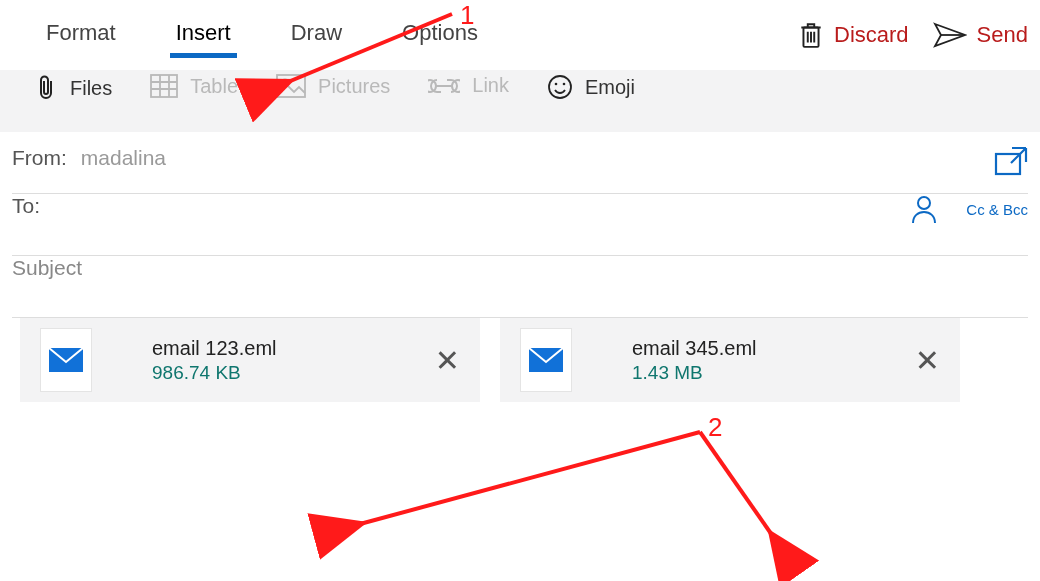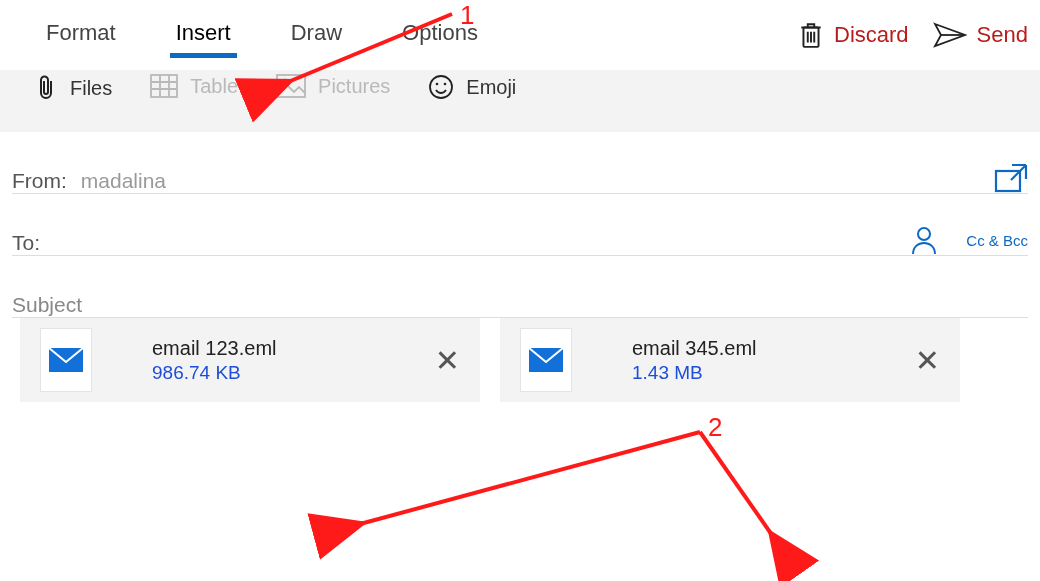--- a/index.html
+++ b/index.html
@@ -58,21 +58,21 @@
     color: #333;
     gap: 12px;
     padding: 4px 8px;
     cursor: pointer;
   }
   .tool.disabled { color: #b9b9b9; cursor: default; }
   .tool.disabled svg { stroke: #b9b9b9; fill: none; }
   .fields { padding: 0 12px; }
   .field-row {
     display: flex;
-    align-items: flex-end;
+    align-items: flex-start;
     min-height: 62px;
     border-bottom: 1px solid #ddd;
     font-size: 21px;
   }
   .field-label { color: #555; margin-right: 14px; }
   .field-value { color: #9a9a9a; }
   .field-placeholder { color: #888; }
   .field-right { margin-left: auto; display: flex; align-items: center; gap: 28px; }
   .ccbcc { color: #0c69c4; font-size: 15px; cursor: pointer; }
   .attach-label { font-size: 21px; color: #666; margin: 22px 0 18px 0; }
@@ -88,21 +88,21 @@
   }
   .file-icon {
     width: 52px; height: 64px;
     background: #fff;
     display: flex; align-items: center; justify-content: center;
     margin-right: 20px;
     box-shadow: 0 0 0 1px #e4e4e4 inset;
   }
   .file-meta { flex: 1; }
   .file-name { font-size: 20px; color: #222; }
-  .file-size { font-size: 19px; color: #1d4ed8; margin-top: 2px; }
+  .file-size { font-size: 19px; color: #0f766e; margin-top: 2px; }
   .close-x { font-size: 30px; color: #555; cursor: pointer; font-weight: 300; }
   
   .anno { position: absolute; pointer-events: none; }
   .anno-text { color: #ff1a1a; font-size: 26px; font-weight: 400; }
   svg.anno-svg { position: absolute; top:0; left:0; width:1040px; height:581px; pointer-events:none; }
 </style>
 </head>
 <body>
 
 <div class="tabrow">
@@ -141,20 +141,27 @@
     </svg>
     <span>Table</span>
   </div>
   <div class="tool disabled">
     <svg width="30" height="24" viewBox="0 0 30 24" stroke="#b9b9b9" stroke-width="1.8" fill="none">
       <rect x="1" y="1" width="28" height="22"></rect>
       <circle cx="9" cy="8" r="2.5"></circle>
       <path d="M1 20 L11 11 L18 18 L23 13 L29 19"></path>
     </svg>
     <span>Pictures</span>
+  </div>
+  <div class="tool disabled">
+    <svg width="32" height="20" viewBox="0 0 32 20" stroke="#b9b9b9" stroke-width="2" fill="none">
+      <path d="M13 10H8a6 6 0 1 1 0-0.01 M19 10h5a6 6 0 1 1 0 0.01 M11 10h10"></path>
+      <path d="M9 4a6 6 0 0 0 0 12h4 M23 16a6 6 0 0 0 0-12h-4"></path>
+    </svg>
+    <span>Link</span>
   </div>
   <div class="tool">
     <svg width="26" height="26" viewBox="0 0 26 26" stroke="#222" stroke-width="1.8" fill="none">
       <circle cx="13" cy="13" r="11"></circle>
       <circle cx="9" cy="10" r="1.3" fill="#222" stroke="none"></circle>
       <circle cx="17" cy="10" r="1.3" fill="#222" stroke="none"></circle>
       <path d="M8 16c1.3 2 3 3 5 3s3.7-1 5-3"></path>
     </svg>
     <span>Emoji</span>
   </div>

